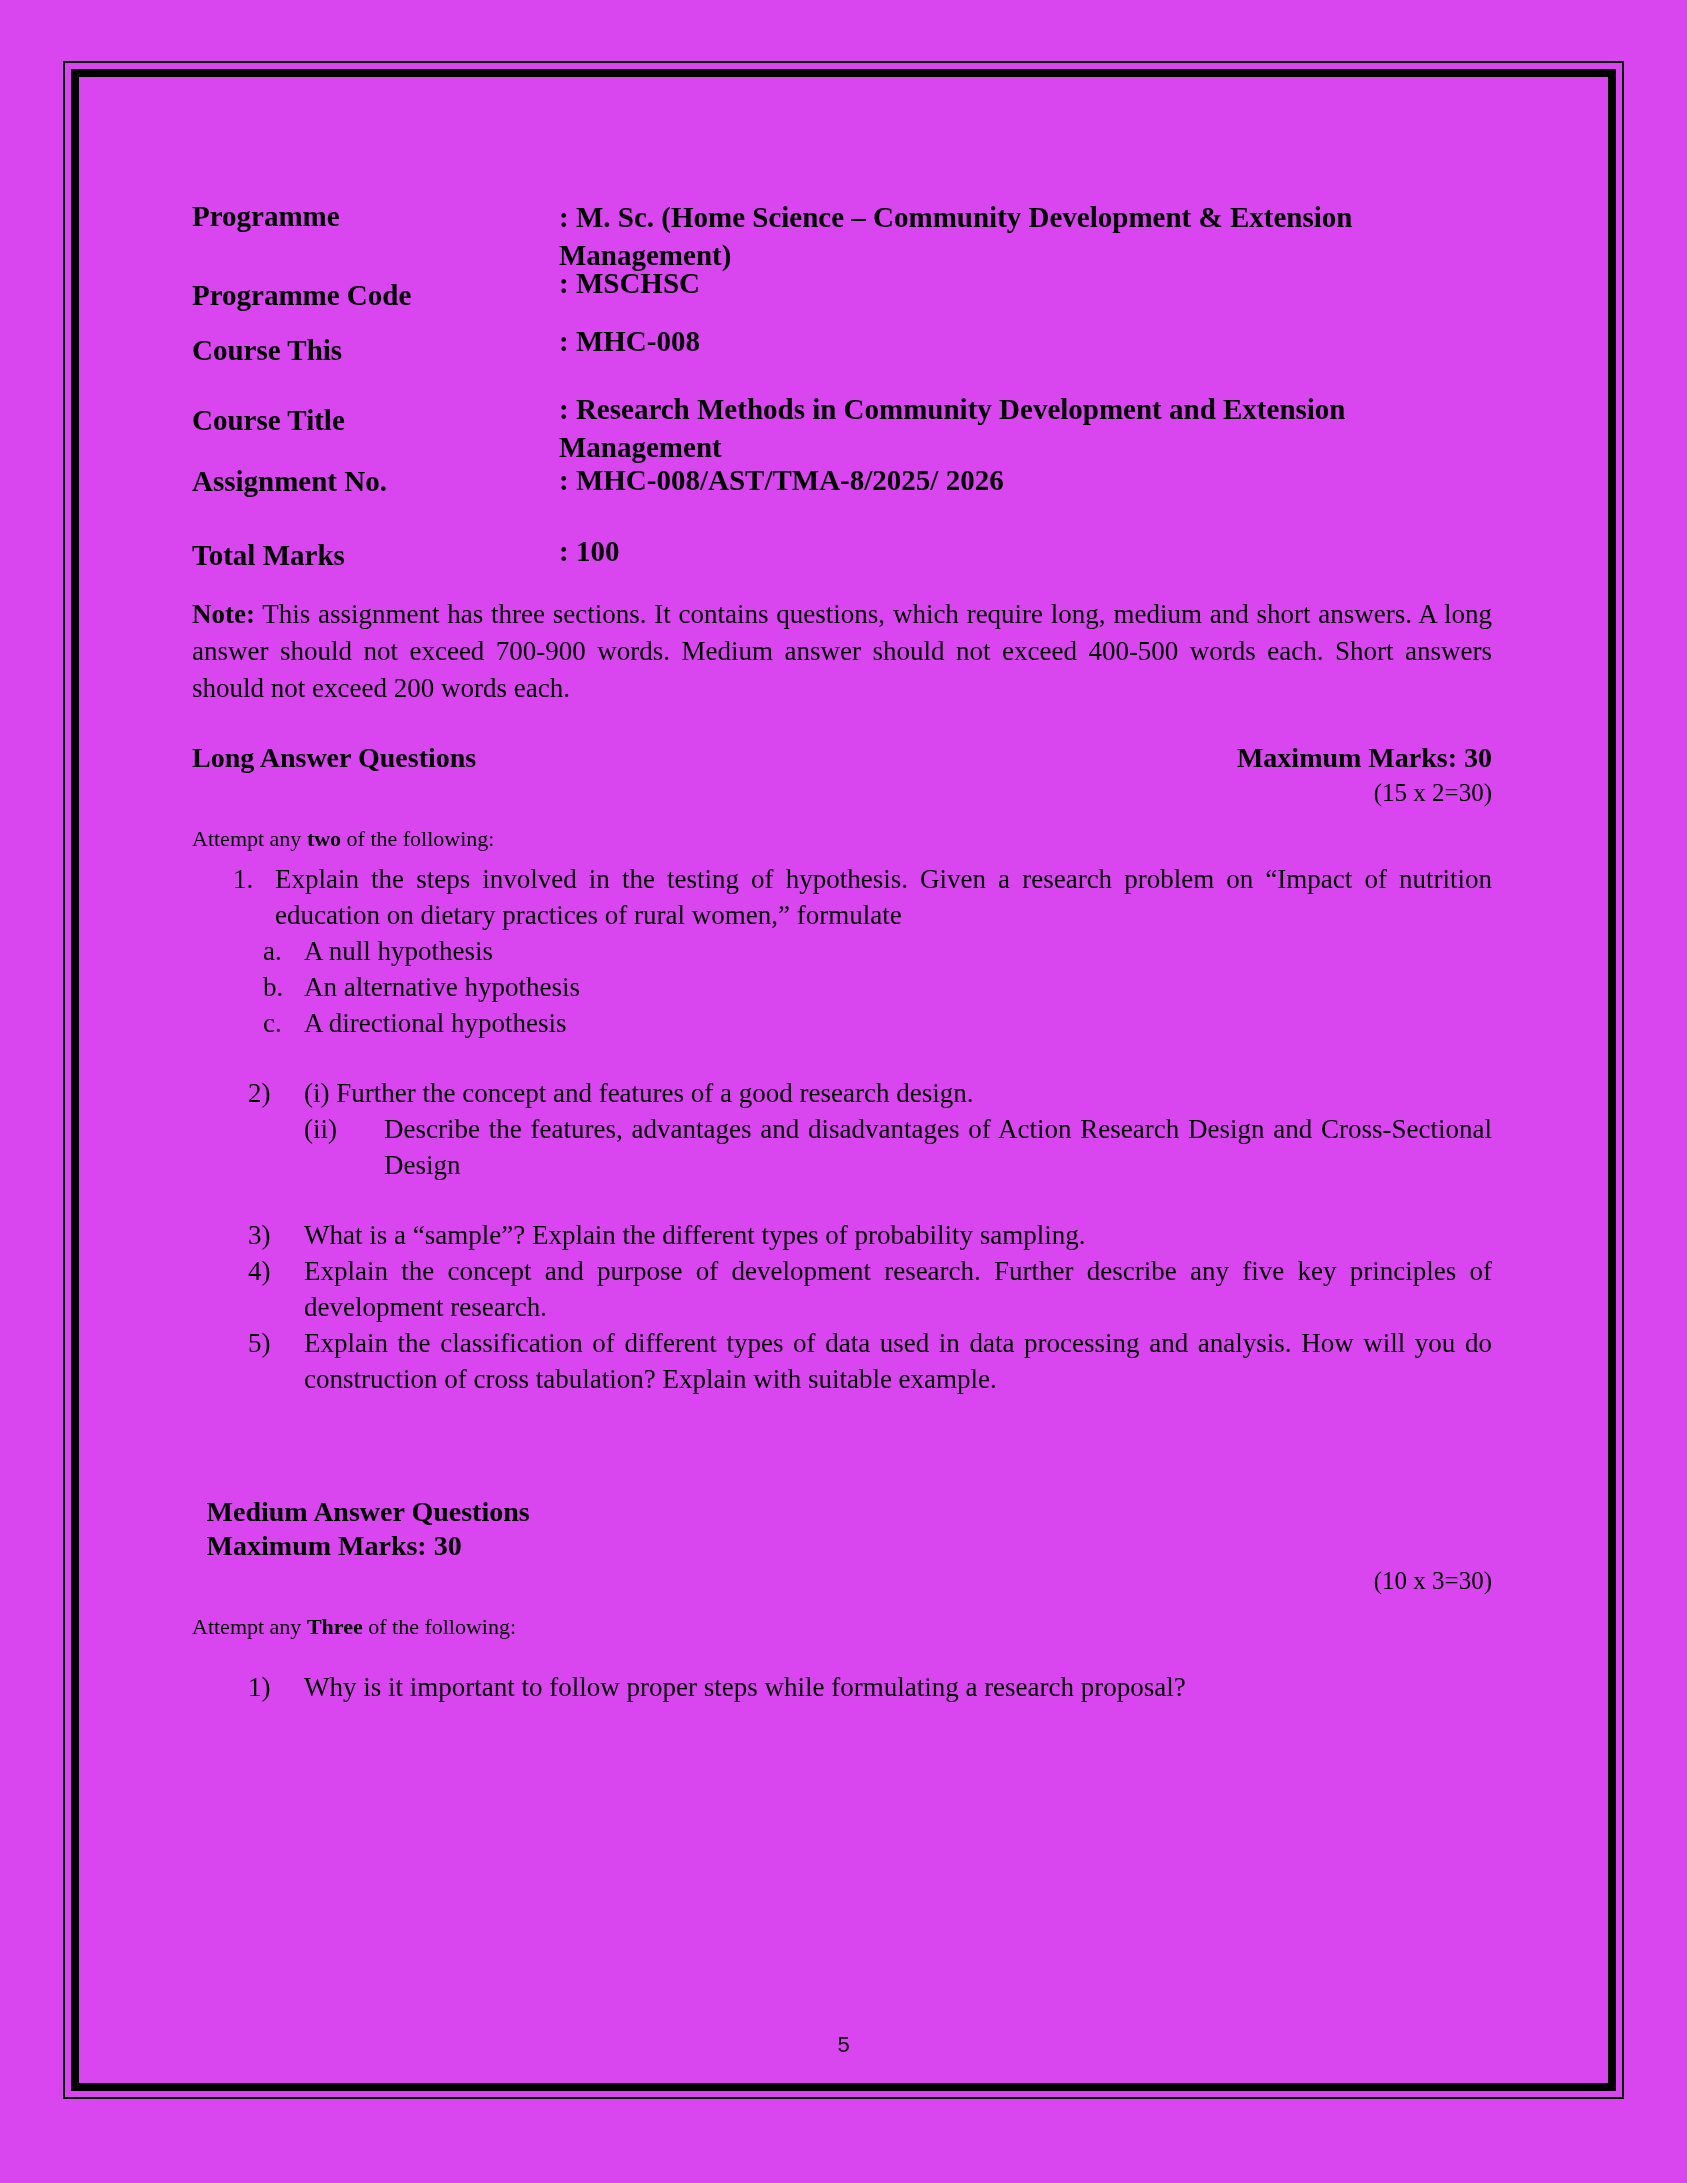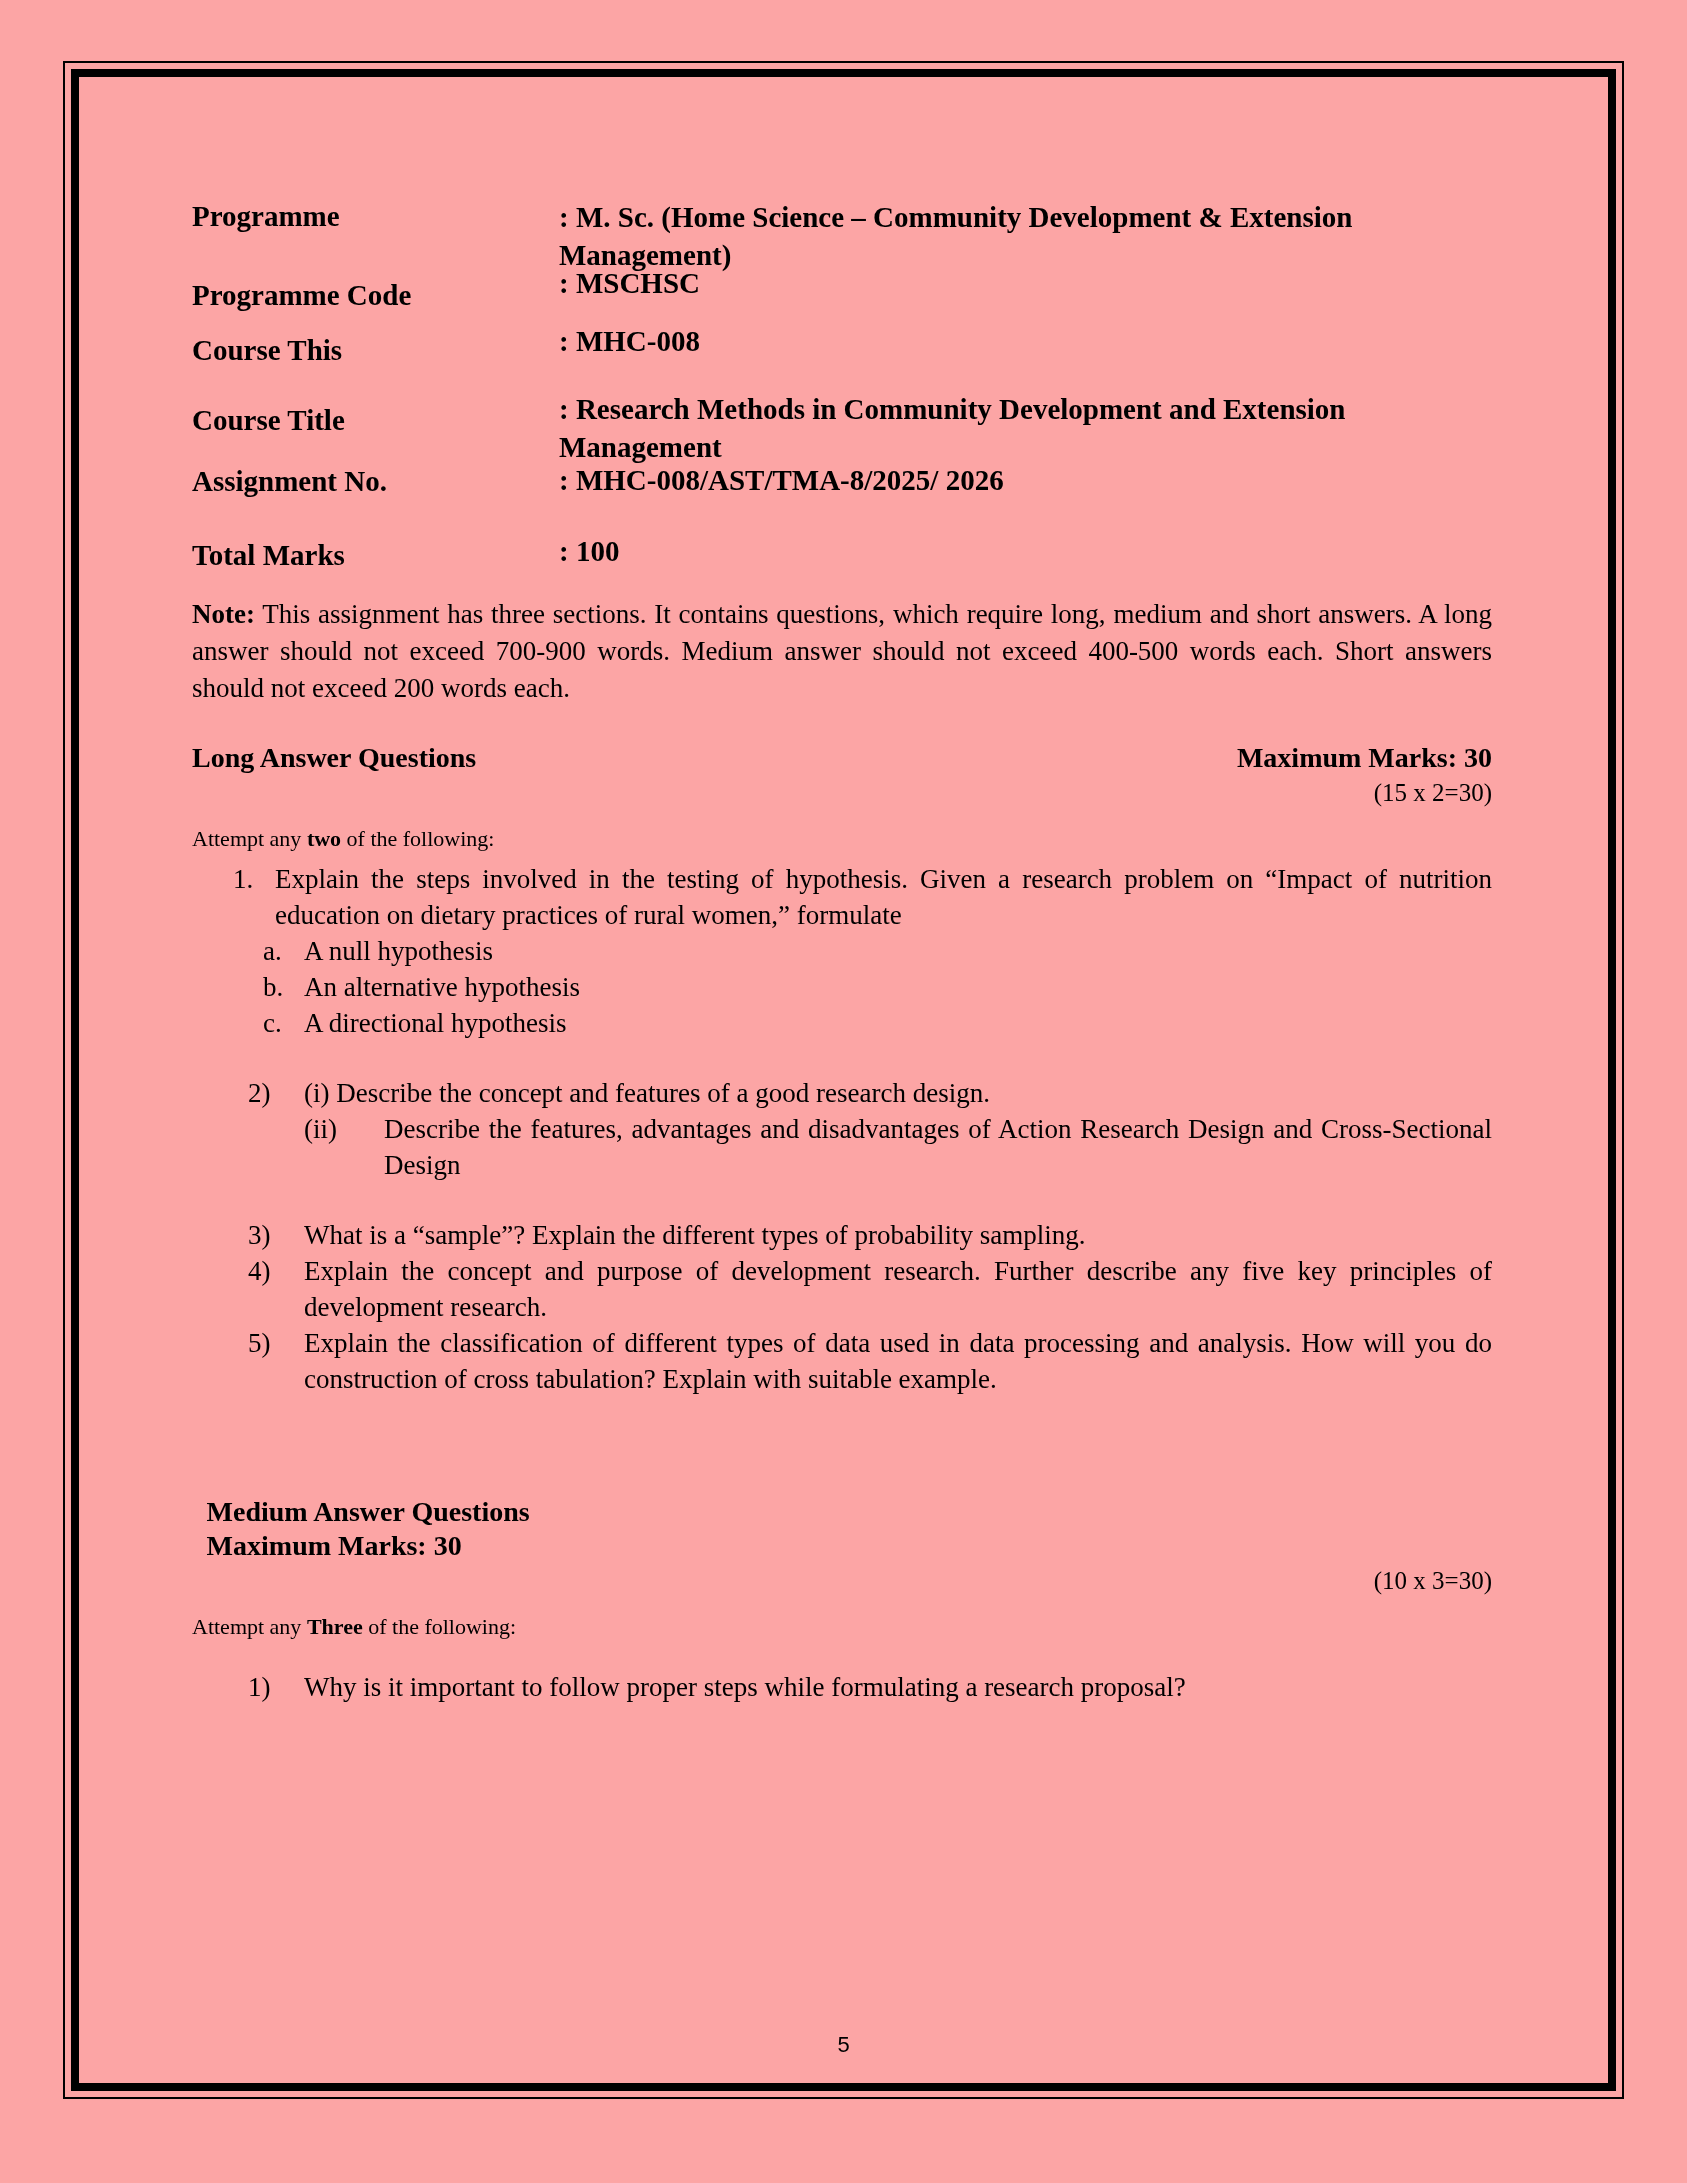--- a/index.html
+++ b/index.html
@@ -4,21 +4,21 @@
 <style>
   html, body {
     margin: 0;
     padding: 0;
     background: #ffffff;
   }
   .page {
     position: relative;
     width: 1687px;
     height: 2183px;
-    background: #fca5a5;
+    background: #d946ef;
     font-family: "Liberation Serif", "DejaVu Serif", serif;
     color: #000000;
     box-sizing: border-box;
     overflow: hidden;
   }
 
   
   .border-outer {
     position: absolute;
     left: 63px;
@@ -230,21 +230,21 @@
       </div>
       <div class="qitem lvl2 no-justify">
         <span class="marker">c.</span>
         <span>A directional hypothesis</span>
       </div>
 
       <div class="spacer-lg"></div>
 
       <div class="qitem no-justify" style="padding-left:112px;">
         <span class="marker" style="left:56px;">2)</span>
-        <span>(i) Describe the concept and features of a good research design.</span>
+        <span>(i) Further the concept and features of a good research design.</span>
       </div>
 
       <div class="qitem deep">
         <span class="marker" style="left:112px;">(ii)</span>
         <span>Describe the features, advantages and disadvantages of Action Research Design and Cross-Sectional Design</span>
       </div>
 
       <div class="spacer-lg"></div>
 
       <div class="qitem no-justify" style="padding-left:112px;">

